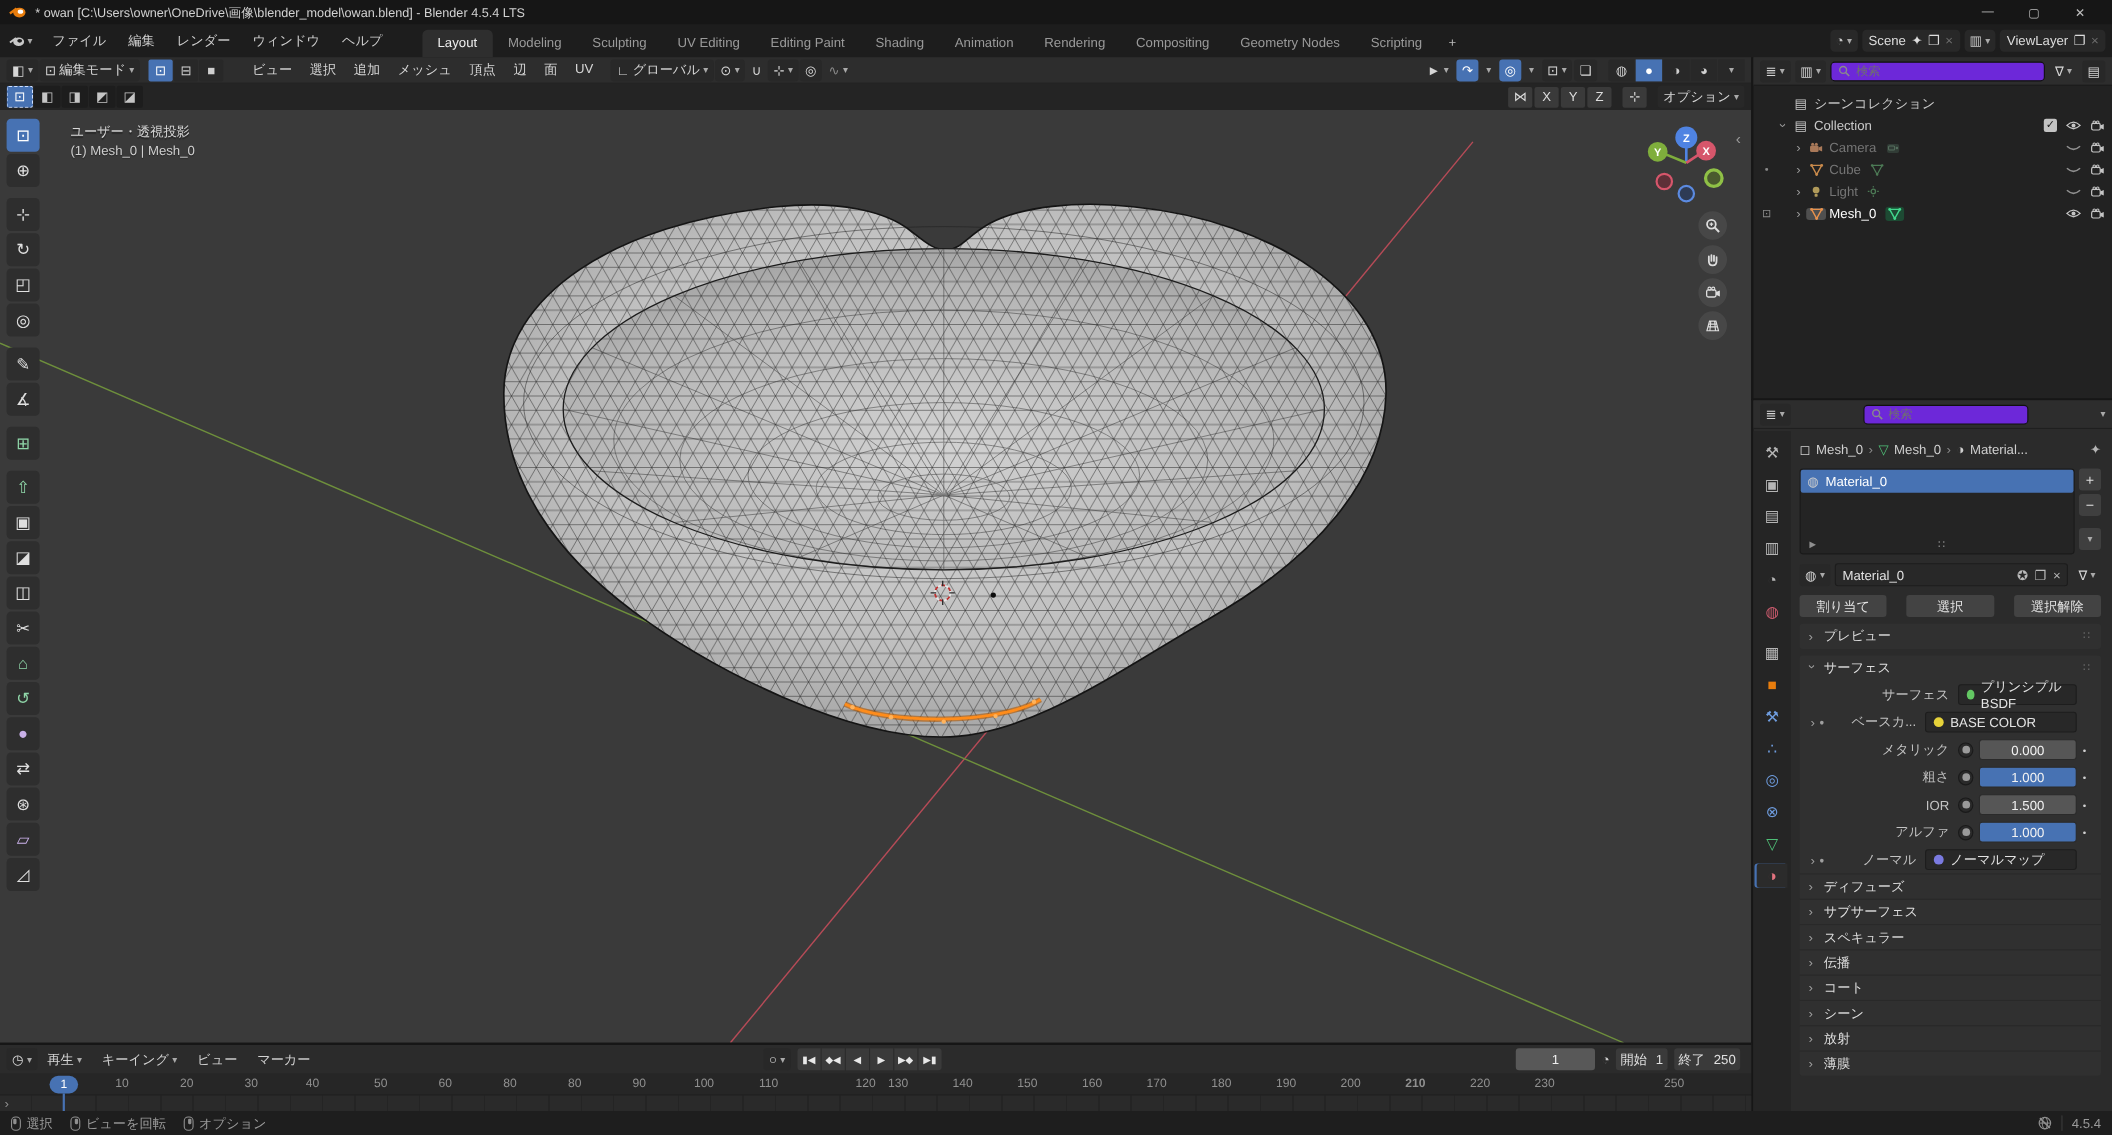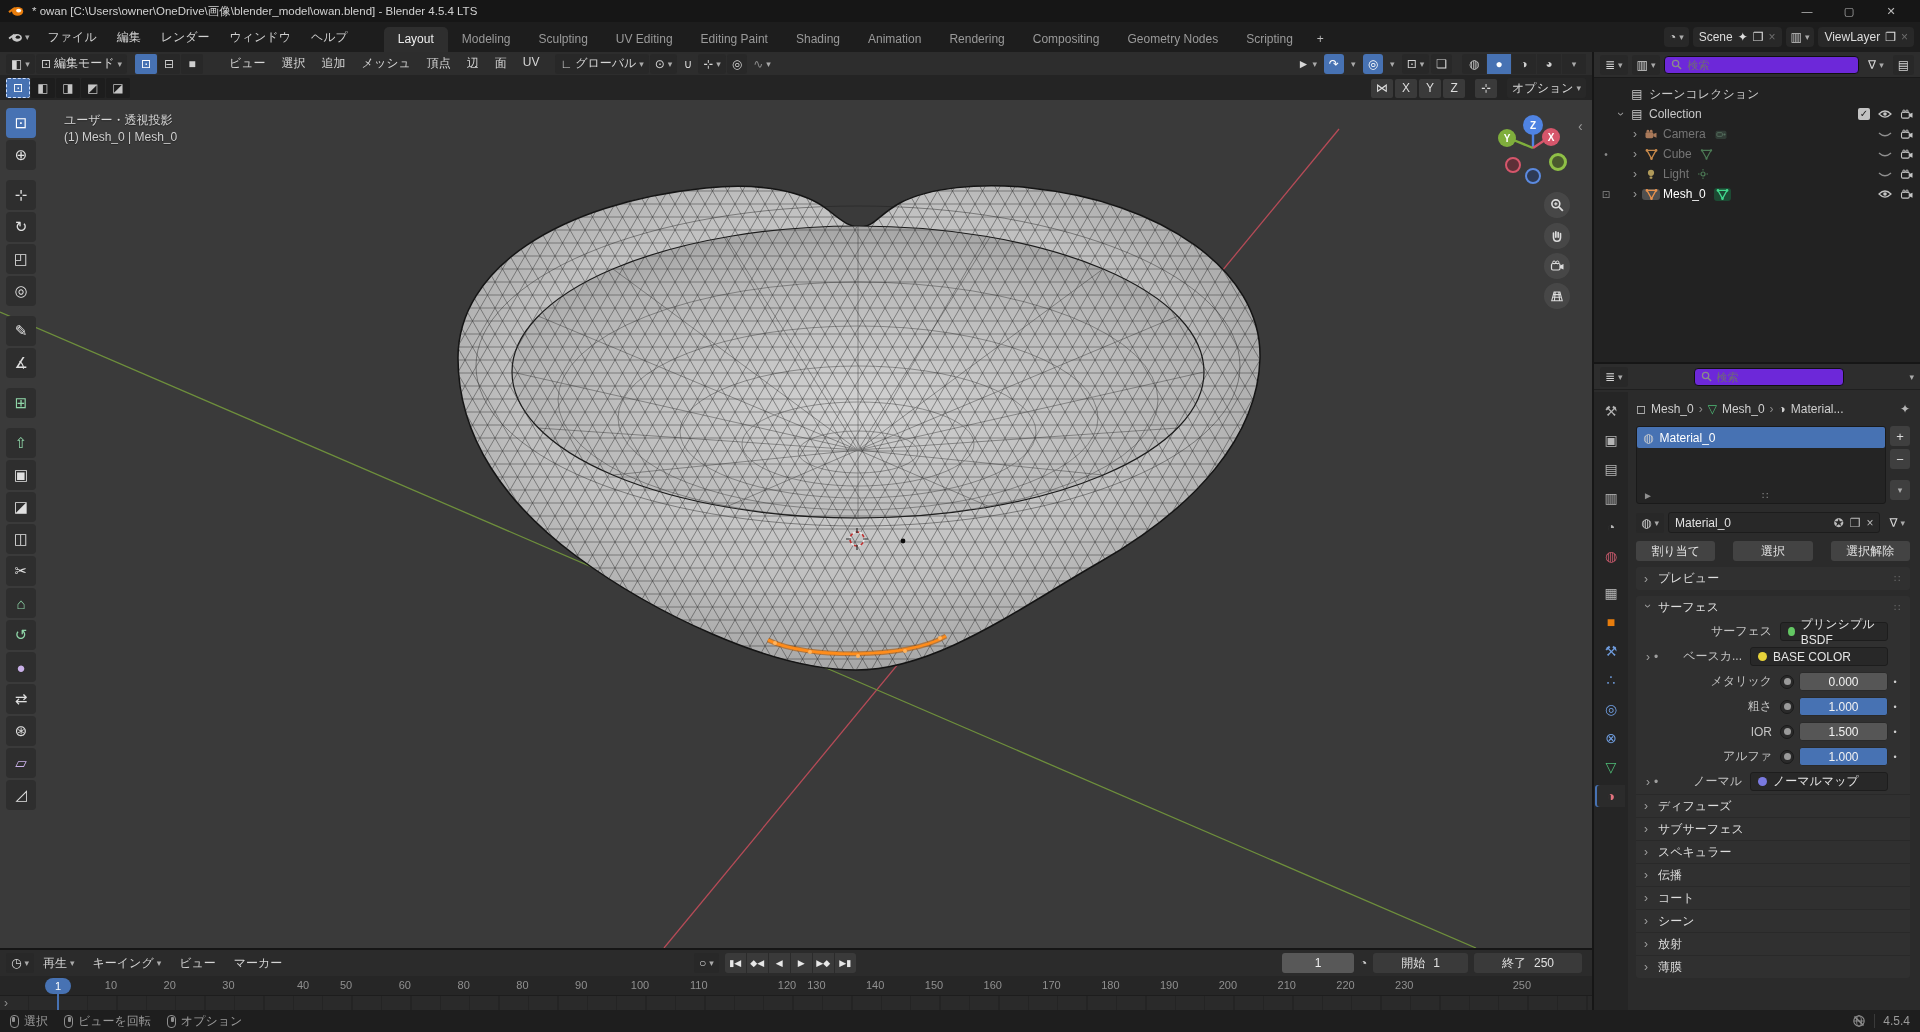--- a/index.html
+++ b/index.html
@@ -119,21 +119,21 @@
 #tlhead{height:26px;background:#2b2b2b;display:flex;align-items:center;padding:0 6px;position:relative}
 #tmenus{display:flex}
 #tmenus .menu{display:flex;align-items:center;gap:3px;padding:0 9px;color:#d4d4d4}
 #tlcenter{position:absolute;left:694px;top:3px;display:flex;gap:6px;align-items:center}
 #playbtns{display:flex;gap:1px}
 #playbtns .pb{min-width:21px;height:20px;background:#3a3a3a;display:flex;align-items:center;justify-content:center;color:#e8e8e8;font-size:9px;padding:0 3px}
 #playbtns .pb:first-child{border-radius:3px 0 0 3px}
 #playbtns .pb:last-child{border-radius:0 3px 3px 0}
 #tlright{position:absolute;right:10px;top:3px;display:flex;gap:6px;align-items:center}
 .framefield{background:#585858;border-radius:3px;height:20px;display:flex;align-items:center;justify-content:center;color:#f0f0f0}
-.rangefield{background:#3a3a3a;border-radius:3px;height:20px;display:flex;align-items:center;gap:8px;padding:0 28px;color:#e0e0e0}
+.rangefield{background:#3a3a3a;border-radius:3px;height:20px;display:flex;align-items:center;gap:8px;padding:0 4px;color:#e0e0e0}
 #ruler{position:absolute;left:0;top:26px;width:1592px;height:20px;background:#262626;border-bottom:1px solid #1d1d1d}
 #ruler .tick{position:absolute;top:3px;width:30px;text-align:center;color:#909090;font-size:11px}
 #framebadge{position:absolute;left:45px;top:2px;width:26px;height:16px;background:#4772b3;border-radius:8px;color:#fff;text-align:center;font-size:11px;line-height:16px}
 #playhead{position:absolute;left:57px;top:44px;width:2px;height:18px;background:#4772b3}
 #track{position:absolute;left:0;top:46px;width:1592px;height:16px;background:repeating-linear-gradient(90deg,#2a2a2a 0 28px,#242424 28px 29.4px)}
 #track .expander{position:absolute;left:4px;top:0;color:#8f8f8f}
 
 #statusbar{position:absolute;left:0;top:1010px;width:1920px;height:22px;background:#1e1e1e;display:flex;align-items:center;padding:0 10px;color:#9a9a9a}
 #hints{display:flex;gap:16px;align-items:center}
 .hint{display:flex;align-items:center}
@@ -1001,38 +1001,38 @@
           <span>終了</span>
           <span>250</span>
         </div>
     </div>
   </div>
   <div id="ruler">
     <div id="framebadge">1</div>
   <span class="tick" style="left: 95.911px;">10</span>
       <span class="tick" style="left: 154.701px;">20</span>
       <span class="tick" style="left: 213.491px;">30</span>
-      <span class="tick" style="left: 288px;">40</span>
+      <span class="tick" style="left: 269px;">40</span>
       <span class="tick" style="left: 331.071px;">50</span>
       <span class="tick" style="left: 389.861px;">60</span>
       <span class="tick" style="left: 448.651px;">80</span>
       <span class="tick" style="left: 507.441px;">80</span>
       <span class="tick" style="left: 566.231px;">90</span>
       <span class="tick" style="left: 625.021px;">100</span>
       <span class="tick" style="left: 683.811px;">110</span>
       <span class="tick" style="left: 772px;">120</span>
       <span class="tick" style="left: 801.391px;">130</span>
       <span class="tick" style="left: 860.181px;">140</span>
       <span class="tick" style="left: 918.971px;">150</span>
       <span class="tick" style="left: 977.761px;">160</span>
       <span class="tick" style="left: 1036.55px;">170</span>
       <span class="tick" style="left: 1095.34px;">180</span>
       <span class="tick" style="left: 1154.13px;">190</span>
       <span class="tick" style="left: 1212.92px;">200</span>
-      <span class="tick" style="left: 1271.71px;">210</span>
+      <span class="tick" style="left: 1271.71px; font-weight: bold;">210</span>
       <span class="tick" style="left: 1330.5px;">220</span>
       <span class="tick" style="left: 1389.29px;">230</span>
       <span class="tick" style="left: 1448.08px; margin-top: 36px;">240</span>
       <span class="tick" style="left: 1506.87px;">250</span>
     </div>
   <div id="track">
       <span class="expander">›</span>
     </div>
   <div id="playhead"></div>
 </div>

